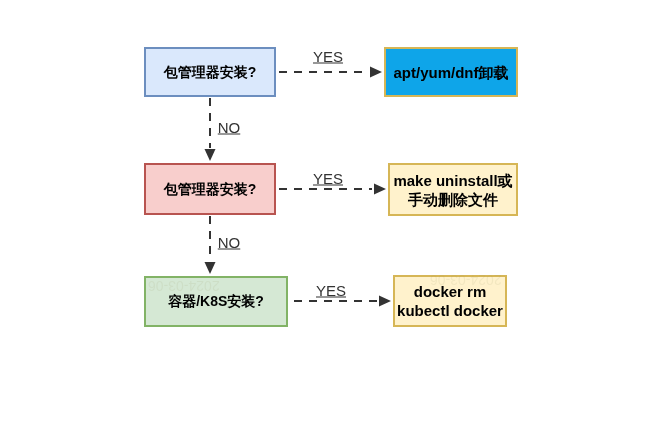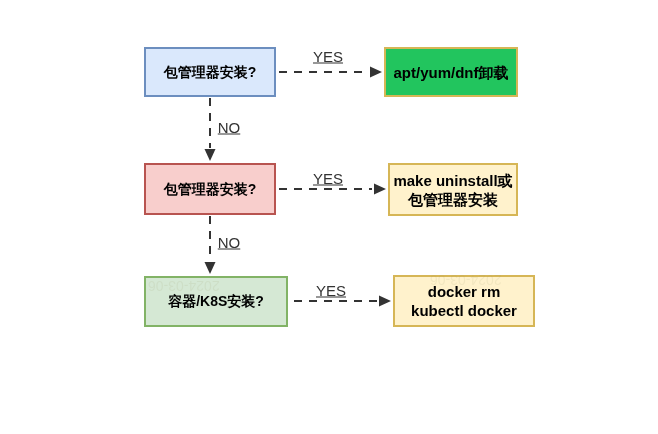--- a/index.html
+++ b/index.html
@@ -18,25 +18,25 @@
     flex-direction: column;
     align-items: center;
     justify-content: center;
     font-weight: bold;
     color: #000000;
     font-size: 14px;
     line-height: 19px;
     z-index: 2;
   }
   .decision1 { left:144px; top:47px;  width:132px; height:50px; background:#dae8fc; border:2px solid #6c8ebf; }
-  .action1   { left:384px; top:47px;  width:134px; height:50px; background:#22c55e; border:2px solid #d6b656; font-size:15px; }
+  .action1   { left:384px; top:47px;  width:134px; height:50px; background:#0ea5e9; border:2px solid #d6b656; font-size:15px; }
   .decision2 { left:144px; top:163px; width:132px; height:52px; background:#f8cecc; border:2px solid #b85450; }
   .action2   { left:388px; top:163px; width:130px; height:53px; background:#fff2cc; border:2px solid #d6b656; font-size:15px; }
   .decision3 { left:144px; top:276px; width:144px; height:51px; background:#d5e8d4; border:2px solid #82b366; }
-  .action3   { left:393px; top:275px; width:142px; height:52px; background:#fff2cc; border:2px solid #d6b656; font-size:15px; }
+  .action3   { left:393px; top:275px; width:114px; height:52px; background:#fff2cc; border:2px solid #d6b656; font-size:15px; }
   .edges-svg { position: absolute; left:0; top:0; z-index:1; }
   .edge-label {
     position: absolute;
     transform: translate(-50%, -50%);
     font-size: 15px;
     color: #333333;
     background: transparent;
     white-space: nowrap;
     z-index: 3;
     text-decoration: underline;
@@ -89,21 +89,21 @@
   <div class="node action1">
     <span>apt/yum/dnf卸载</span>
   </div>
 
   <div class="node decision2">
     <span>包管理器安装?</span>
   </div>
 
   <div class="node action2">
     <span>make uninstall或</span>
-    <span>包管理器安装</span>
+    <span>手动删除文件</span>
   </div>
 
   <div class="node decision3">
     <span>容器/K8S安装?</span>
   </div>
 
   <div class="node action3">
     <span>docker rm</span>
     <span>kubectl docker</span>
   </div>

